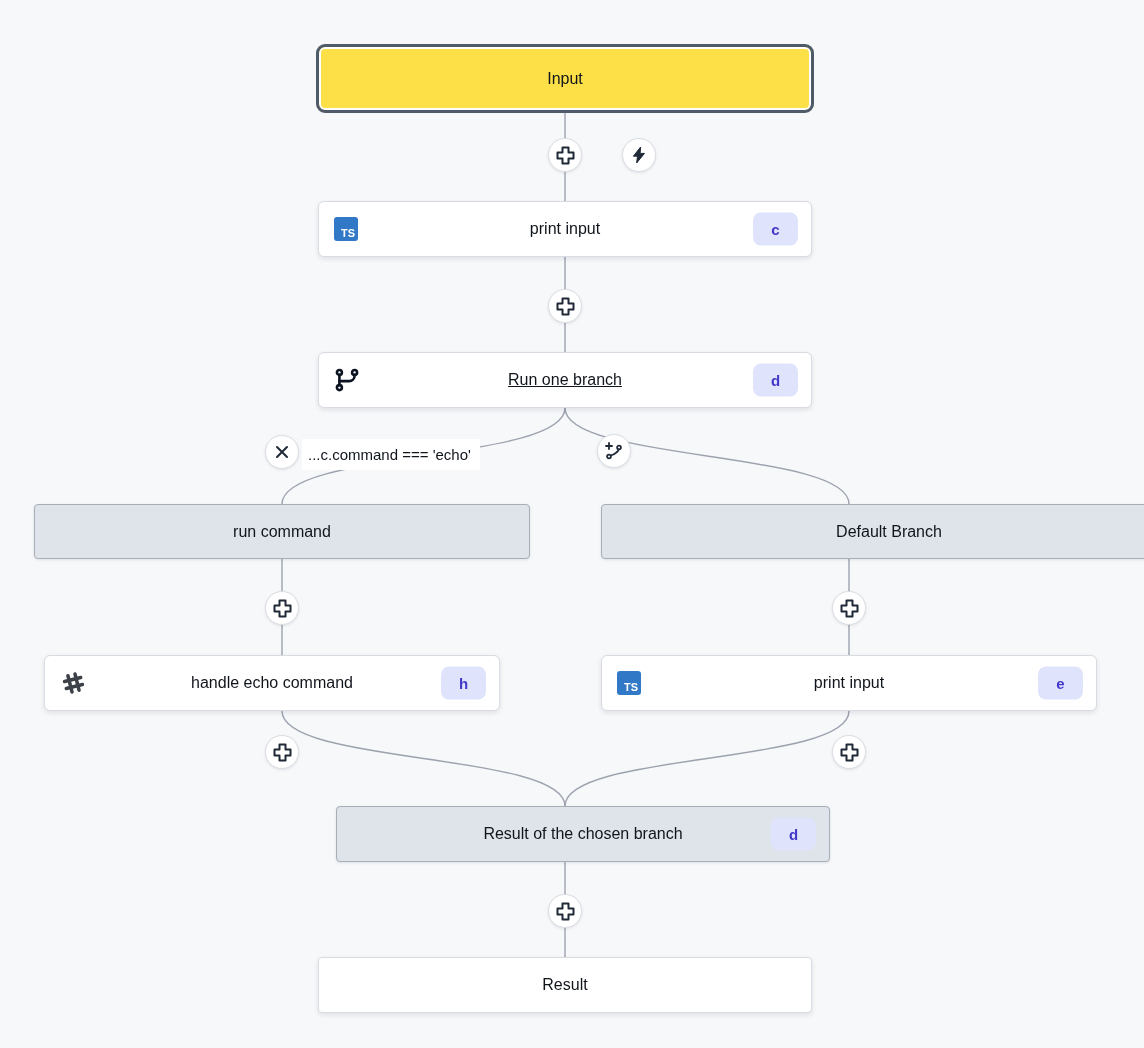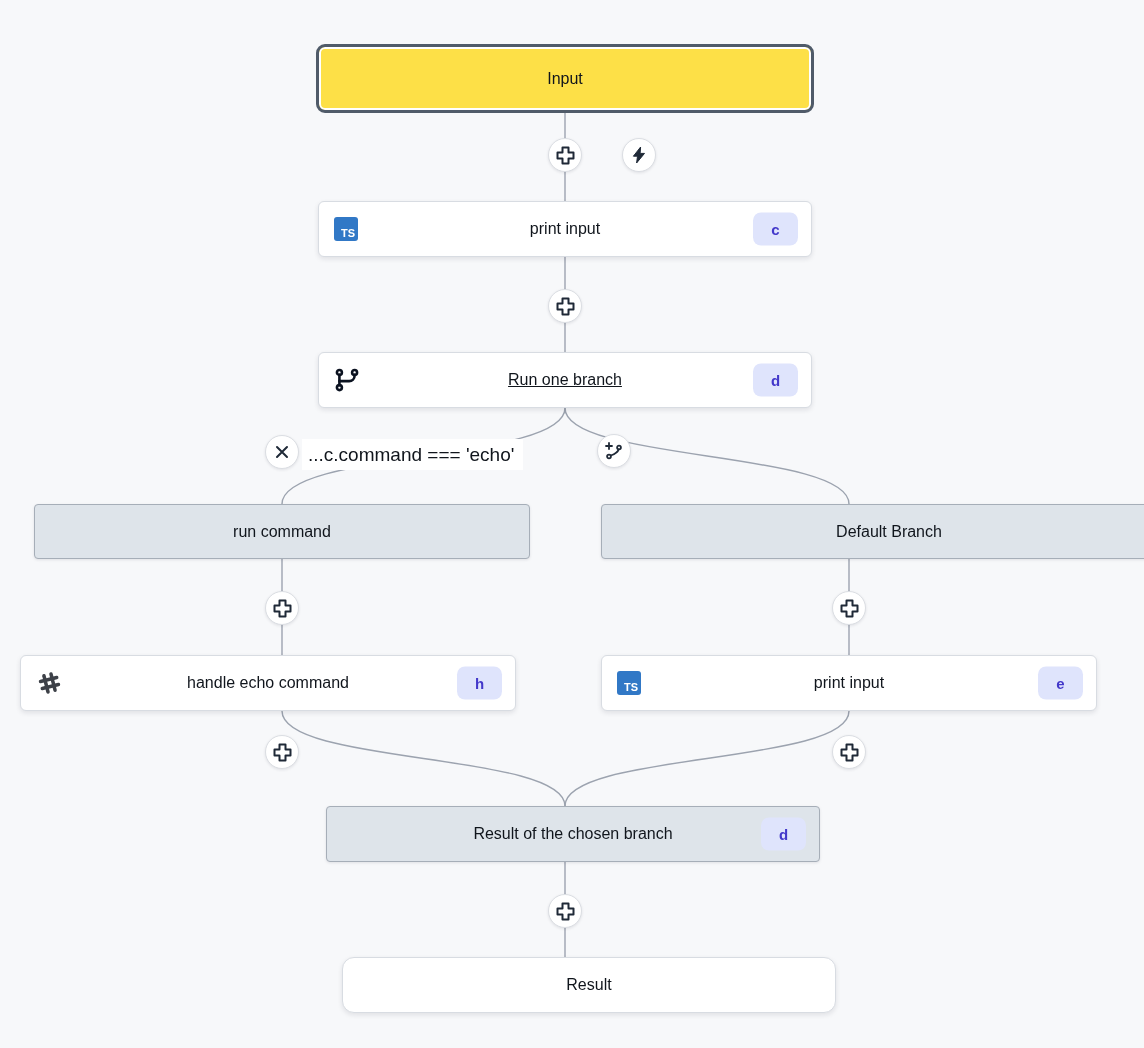--- a/index.html
+++ b/index.html
@@ -59,26 +59,26 @@
     border: 1px solid #a6aeb8;
     border-radius: 4px;
     height: 55px;
     box-shadow: 0 1px 3px rgba(15,23,42,0.10);
   }
 
   .parse-input   { left: 318px; top: 201px; width: 494px; }
   .run-one-branch{ left: 318px; top: 352px; width: 494px; text-decoration: underline; }
   .run-command   { left: 34px;  top: 504px; width: 496px; }
   .default-branch{ left: 601px; top: 504px; width: 576px; }
-  .handle-echo   { left: 20px;  top: 655px; width: 496px; }
+  .handle-echo   { left: 44px;  top: 655px; width: 456px; }
   .print-help    { left: 601px; top: 655px; width: 496px; }
-  .result-chosen { left: 326px; top: 806px; width: 494px; height: 56px; border-radius: 4px; }
+  .result-chosen { left: 336px; top: 806px; width: 494px; height: 56px; border-radius: 4px; }
   .result-node   { left: 318px; top: 957px; width: 494px; height: 56px;
-                   background:#fff; border:1px solid #d8dce2; border-radius:12px;
-                   box-shadow: 0 2px 5px rgba(15,23,42,0.10); margin-left: 24px; }
+                   background:#fff; border:1px solid #d8dce2; border-radius:4px;
+                   box-shadow: 0 2px 5px rgba(15,23,42,0.10); }
 
   .circle-btn {
     position: absolute;
     width: 34px; height: 34px;
     border-radius: 50%;
     background: #ffffff;
     border: 1px solid #dbdee3;
     box-shadow: 0 1px 3px rgba(15,23,42,0.10);
     display: flex; align-items: center; justify-content: center;
     z-index: 3;
@@ -96,21 +96,21 @@
     padding: 3px 3px 2px 0;
     letter-spacing: 0;
   }
 
   .cond-label {
     position: absolute;
     left: 302px; top: 439px;
     height: 31px;
     background: #ffffff;
     padding: 0 9px 0 6px;
-    font-size: 19px;
+    font-size: 15px;
     color: #10151c;
     line-height: 31px;
     z-index: 2;
     white-space: nowrap;
     cursor: pointer;
   }
 </style>
 </head>
 <body>
 

